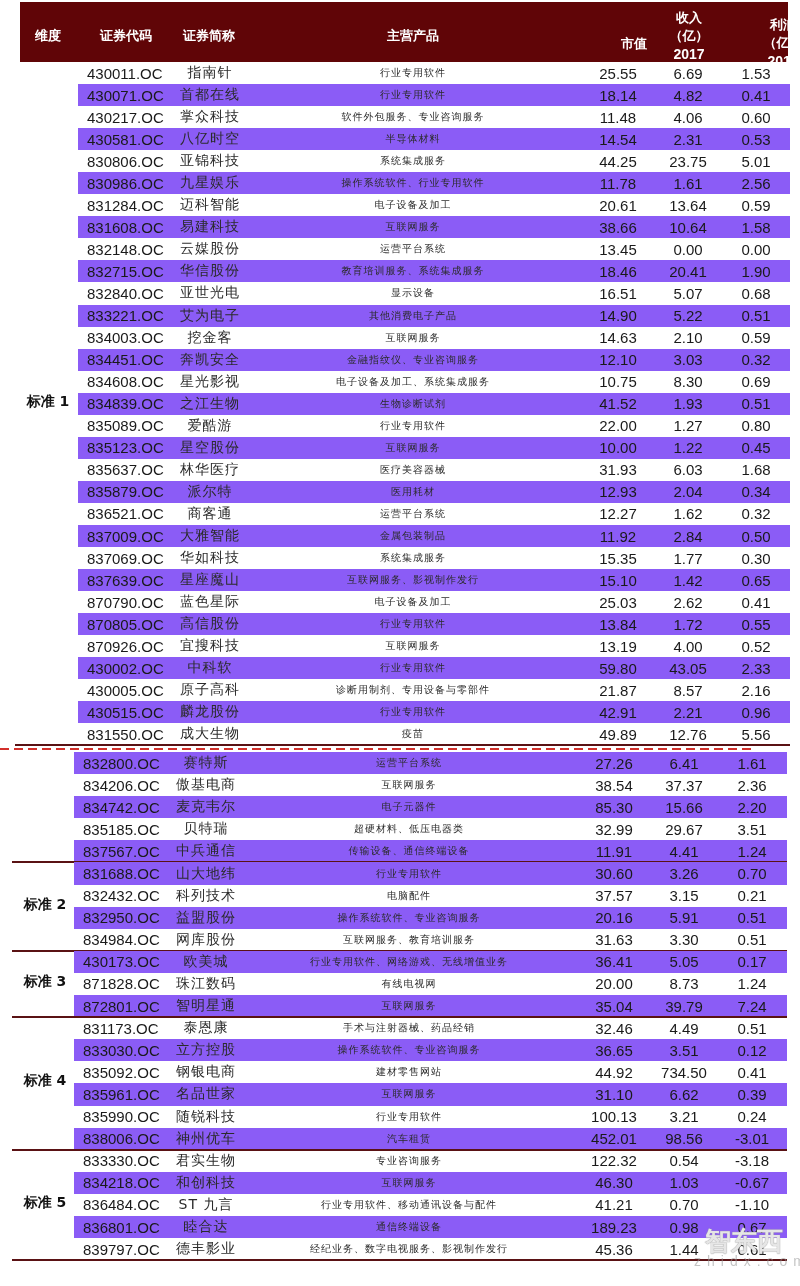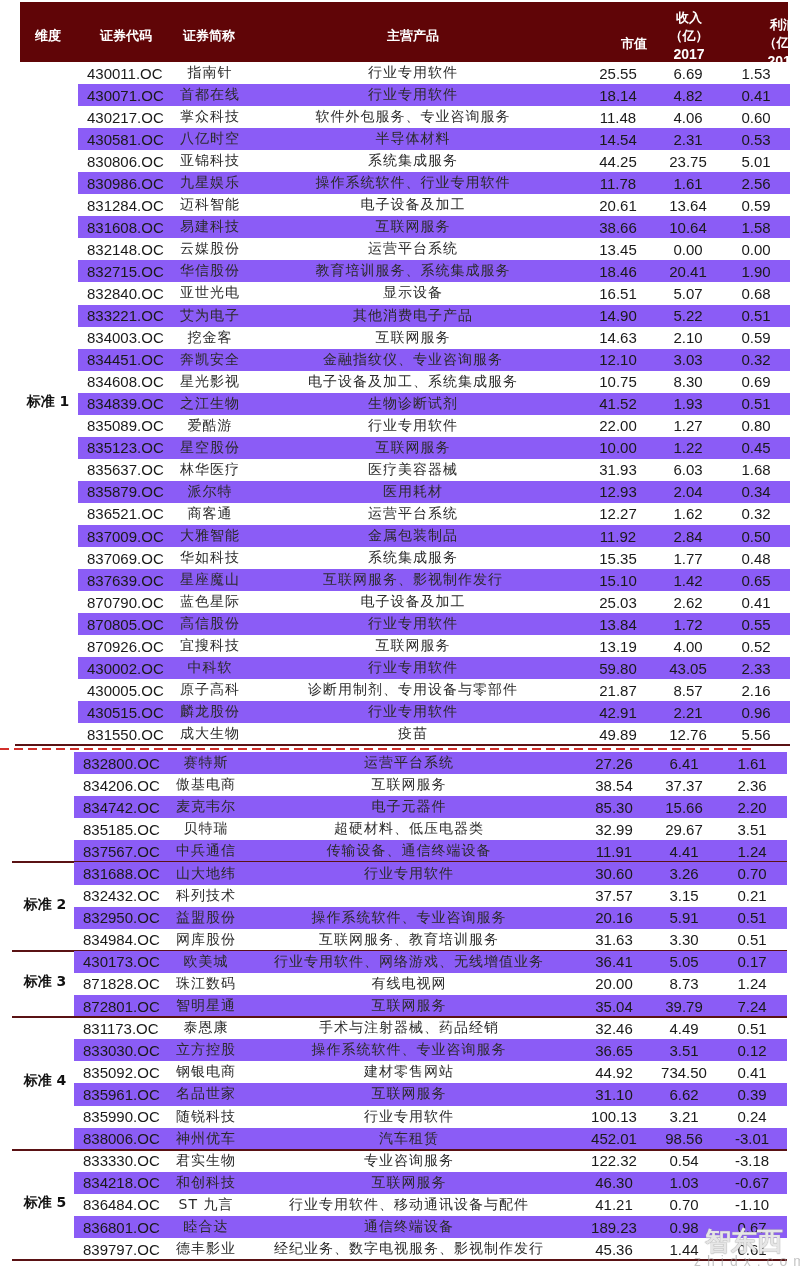--- a/index.html
+++ b/index.html
@@ -35,21 +35,21 @@
     font-family:"DejaVu Sans", sans-serif; white-space:nowrap;
   }
   .row { position:relative; margin-left:var(--band-left); width:var(--band-w); height:var(--rh); }
   .row.shaded { background:#8b5cf6; }
   .cell {
     position:absolute; top:0; height:100%;
     display:flex; align-items:center; white-space:nowrap;
   }
   .c-code { left:9px; font-size:15px; color:#1a1a1a; }
   .c-name { left:92px; width:80px; justify-content:center; font-size:14px; letter-spacing:1px; color:#2b2b2b; font-family:"DejaVu Sans", sans-serif; }
-  .c-product { left:204px; width:262px; justify-content:center; font-size:14px; letter-spacing:1px; color:#2b2b2b; font-family:"DejaVu Sans", sans-serif; }
+  .c-product { left:204px; width:262px; justify-content:center; font-size:10px; letter-spacing:1px; color:#2b2b2b; font-family:"DejaVu Sans", sans-serif; }
   .c-cap { left:505px; width:70px; justify-content:center; font-size:15px; color:#1a1a1a; }
   .c-rev { left:575px; width:70px; justify-content:center; font-size:15px; color:#1a1a1a; }
   .c-profit { left:643px; width:70px; justify-content:center; font-size:15px; color:#1a1a1a; }
 
   .dashed-rule {
     position:absolute; left:0; top:748px; width:755px; height:2px;
     background:repeating-linear-gradient(to right, #d3302b 0 9px, transparent 9px 14px);
   }
 
   .watermark { position:absolute; left:694px; top:1226px; width:100px; text-align:center; pointer-events:none; }
@@ -258,21 +258,21 @@
         <span class="cell c-cap">11.92</span>
         <span class="cell c-rev">2.84</span>
         <span class="cell c-profit">0.50</span>
       </div>
       <div class="row">
         <span class="cell c-code">837069.OC</span>
         <span class="cell c-name">华如科技</span>
         <span class="cell c-product">系统集成服务</span>
         <span class="cell c-cap">15.35</span>
         <span class="cell c-rev">1.77</span>
-        <span class="cell c-profit">0.48</span>
+        <span class="cell c-profit">0.30</span>
       </div>
       <div class="row shaded">
         <span class="cell c-code">837639.OC</span>
         <span class="cell c-name">星座魔山</span>
         <span class="cell c-product">互联网服务、影视制作发行</span>
         <span class="cell c-cap">15.10</span>
         <span class="cell c-rev">1.42</span>
         <span class="cell c-profit">0.65</span>
       </div>
       <div class="row">
@@ -386,20 +386,21 @@
         <span class="cell c-code">831688.OC</span>
         <span class="cell c-name">山大地纬</span>
         <span class="cell c-product">行业专用软件</span>
         <span class="cell c-cap">30.60</span>
         <span class="cell c-rev">3.26</span>
         <span class="cell c-profit">0.70</span>
       </div>
       <div class="row">
         <span class="cell c-code">832432.OC</span>
         <span class="cell c-name">科列技术</span>
+        <span class="cell c-product">电脑配件</span>
         <span class="cell c-cap">37.57</span>
         <span class="cell c-rev">3.15</span>
         <span class="cell c-profit">0.21</span>
       </div>
       <div class="row shaded">
         <span class="cell c-code">832950.OC</span>
         <span class="cell c-name">益盟股份</span>
         <span class="cell c-product">操作系统软件、专业咨询服务</span>
         <span class="cell c-cap">20.16</span>
         <span class="cell c-rev">5.91</span>

